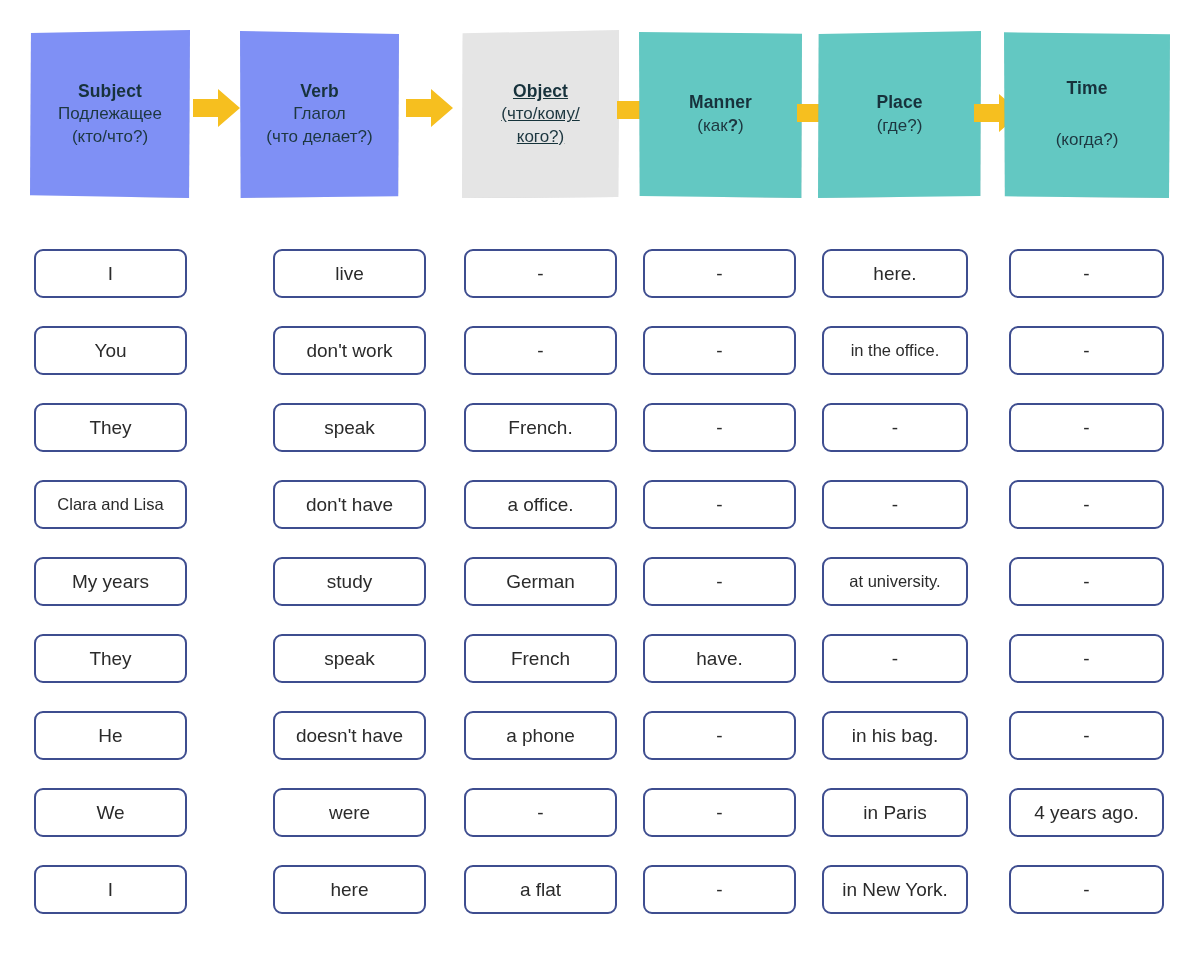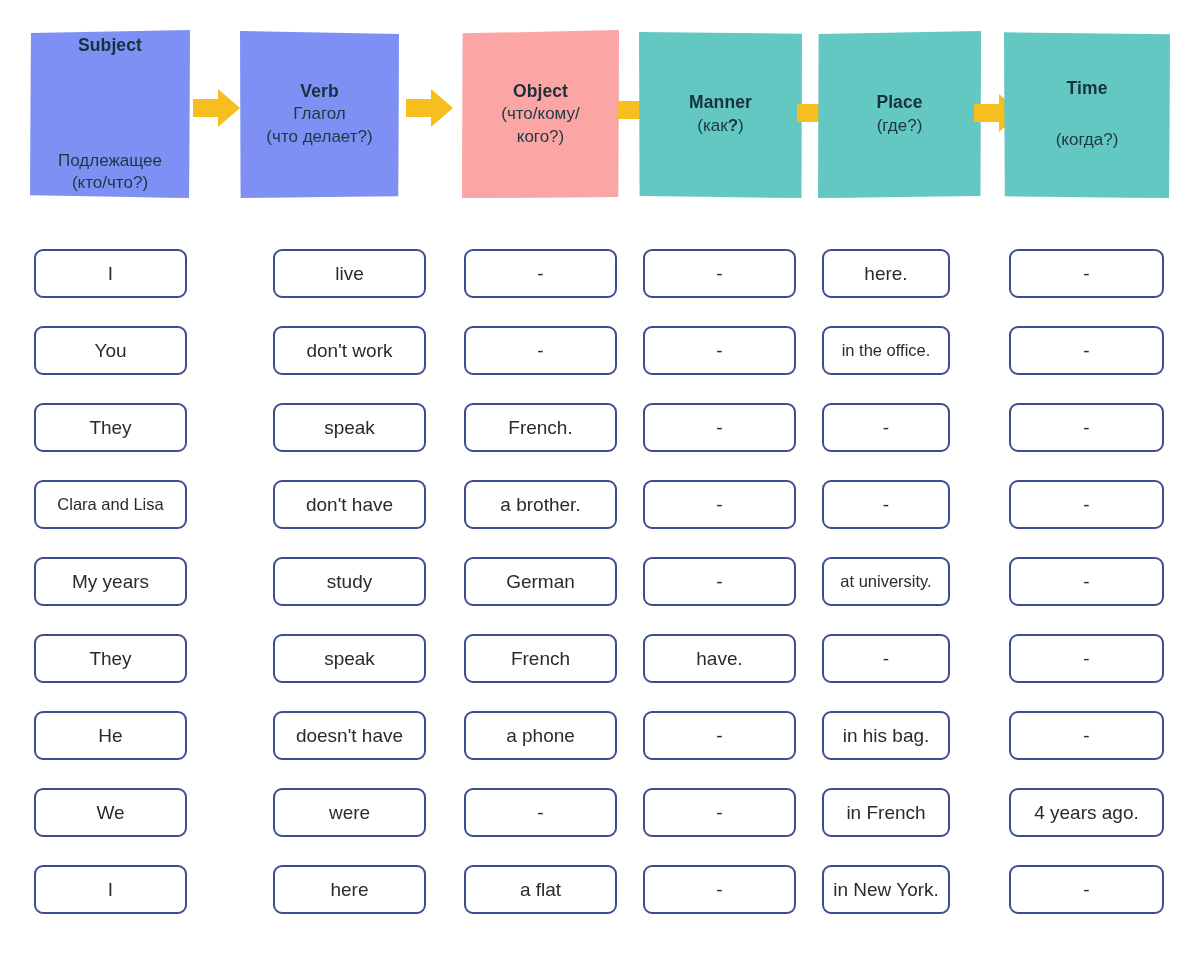--- a/index.html
+++ b/index.html
@@ -58,31 +58,31 @@
     white-space: pre-line;
   }
 
   .note-card .card-sub b { font-weight: bold; }
 
   
   #card-subject {
     left: 30px;  width: 160px;
     background: #7f90f5;
     clip-path: polygon(0.6% 1.8%, 100% 0%, 99.4% 100%, 0% 98.4%);
-    justify-content: space-between;
   }
   #card-verb {
     left: 240px; width: 159px;
     background: #7f90f5;
     clip-path: polygon(0% 0.6%, 100% 2.4%, 99.5% 99%, 0.4% 100%);
   }
   #card-object {
     left: 462px; width: 157px;
-    background: #fca5a5;
+    background: #e5e5e5;
     clip-path: polygon(0.4% 2%, 100% 0%, 99.5% 99.4%, 0% 100%);
+    text-decoration: underline;
   }
   #card-manner {
     left: 639px; width: 163px;
     background: #63c8c2;
     clip-path: polygon(0% 1.2%, 100% 2.2%, 99.6% 100%, 0.4% 98.8%);
   }
   #card-place {
     left: 818px; width: 163px;
     background: #63c8c2;
     clip-path: polygon(0.4% 2.4%, 100% 0.6%, 99.6% 98.8%, 0% 100%);
@@ -138,21 +138,21 @@
     line-height: 1;
     padding: 0 3px;
     white-space: nowrap;
     overflow: hidden;
   }
 
   .cell.col-0 { left: 34px;   width: 153px; }
   .cell.col-1 { left: 240px;  width: 153px; margin-left: 33px; }
   .cell.col-2 { left: 464px;  width: 153px; }
   .cell.col-3 { left: 643px;  width: 153px; }
-  .cell.col-4 { left: 822px;  width: 128px; }
+  .cell.col-4 { left: 822px;  width: 146px; }
   .cell.col-5 { left: 1009px; width: 155px; }
 
   .cell.tight { font-size: 16.5px; }
 </style>
 </head>
 <body>
 
 <div id="page">
 
   <div id="header-row">
@@ -243,21 +243,21 @@
         <div class="cell col-0">They</div>
         <div class="cell col-1">speak</div>
         <div class="cell col-2">French.</div>
         <div class="cell col-3">-</div>
         <div class="cell col-4">-</div>
         <div class="cell col-5">-</div>
       </div>
       <div class="grid-row">
         <div class="cell col-0 tight">Clara and Lisa</div>
         <div class="cell col-1">don't have</div>
-        <div class="cell col-2">a brother.</div>
+        <div class="cell col-2">a office.</div>
         <div class="cell col-3">-</div>
         <div class="cell col-4">-</div>
         <div class="cell col-5">-</div>
       </div>
       <div class="grid-row">
         <div class="cell col-0">My years</div>
         <div class="cell col-2">German</div>
         <div class="cell col-1">study</div>
         <div class="cell col-3">-</div>
         <div class="cell col-4 tight">at university.</div>
@@ -277,21 +277,21 @@
         <div class="cell col-2">a phone</div>
         <div class="cell col-3">-</div>
         <div class="cell col-4">in his bag.</div>
         <div class="cell col-5">-</div>
       </div>
       <div class="grid-row">
         <div class="cell col-0">We</div>
         <div class="cell col-1">were</div>
         <div class="cell col-2">-</div>
         <div class="cell col-3">-</div>
-        <div class="cell col-4">in French</div>
+        <div class="cell col-4">in Paris</div>
         <div class="cell col-5">4 years ago.</div>
       </div>
       <div class="grid-row">
         <div class="cell col-0">I</div>
         <div class="cell col-1">here</div>
         <div class="cell col-2">a flat</div>
         <div class="cell col-3">-</div>
         <div class="cell col-4">in New York.</div>
         <div class="cell col-5">-</div>
       </div>

